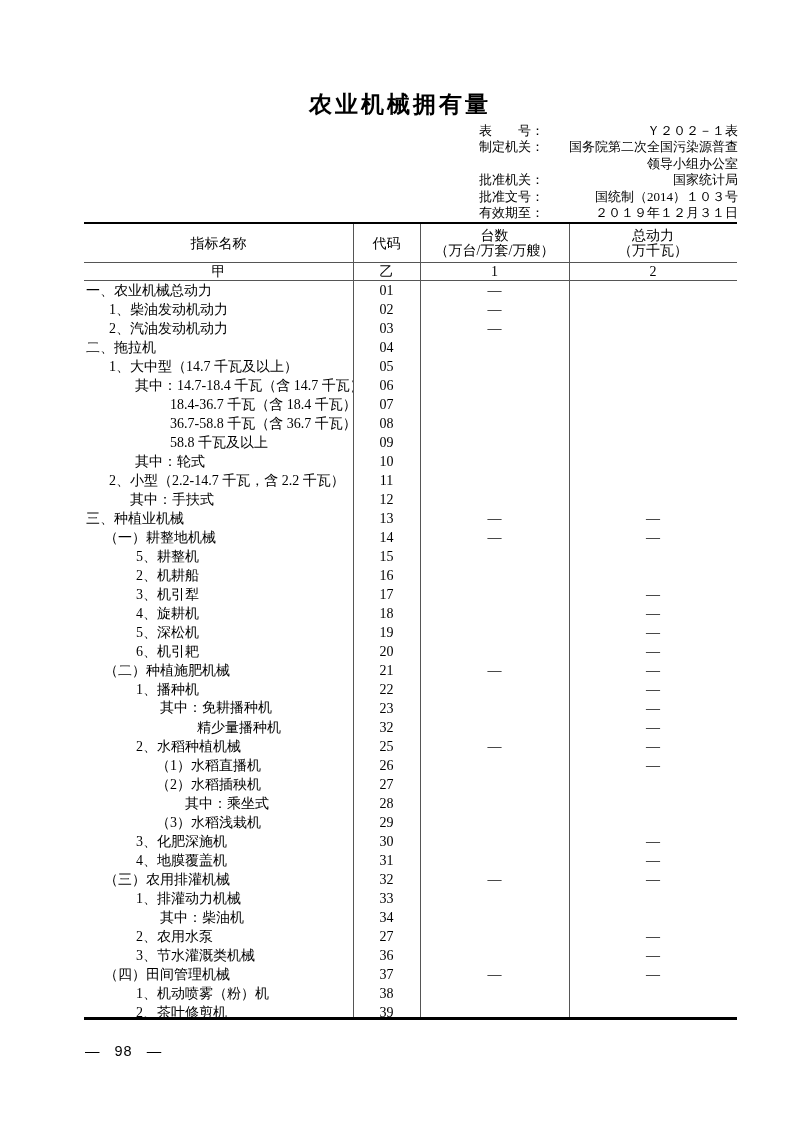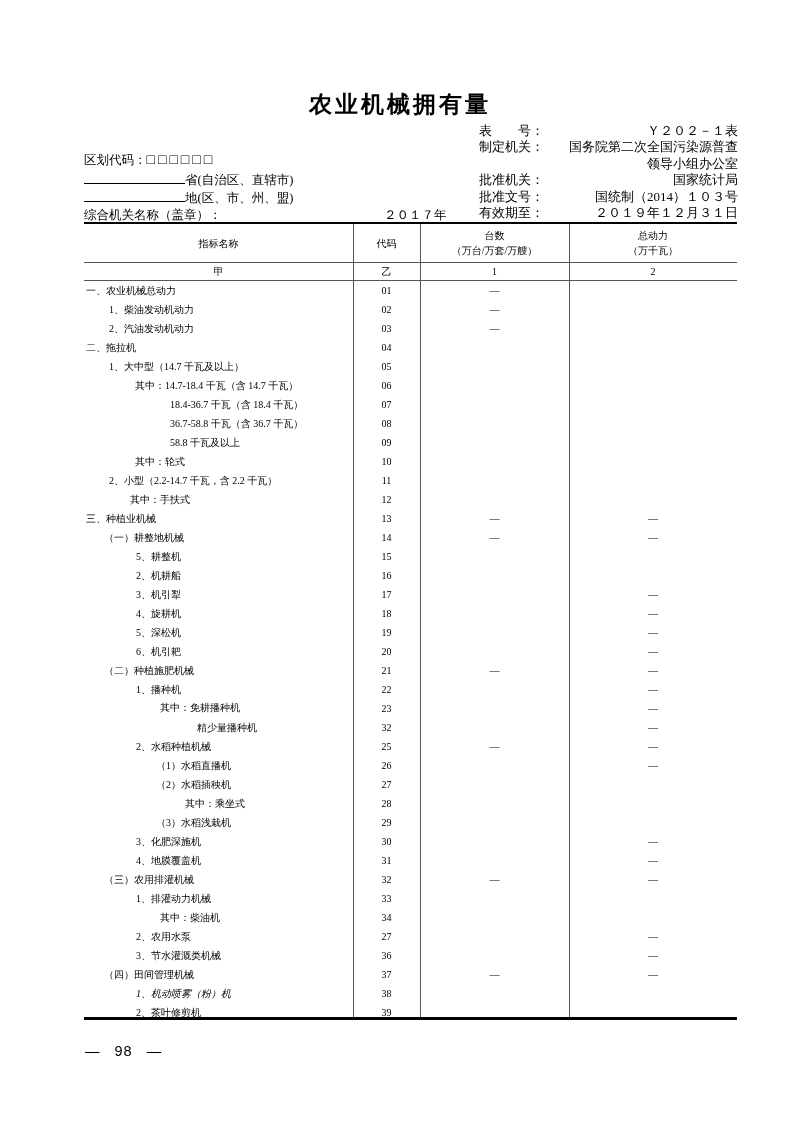--- a/index.html
+++ b/index.html
@@ -36,21 +36,21 @@
   .blank-line {
     display:inline-block; width:101px; height:12px;
     border-bottom:1px solid #000; vertical-align:baseline;
   }
   .year-span { position:absolute; left:300px; top:0; }
 
   
   .ftable {
     position:absolute; left:84px; top:222px; width:653px; height:798px;
     border-top:2px solid #000; border-bottom:3px solid #000;
-    font-size:10px;
+    font-size:14px;
   }
   .vline { position:absolute; top:0; bottom:0; width:1px; background:#555; }
   .vline.v1 { left:269px; } .vline.v2 { left:336px; } .vline.v3 { left:485px; }
 
   .thead { display:flex; height:39px; border-bottom:1px solid #555; }
   .thead .hc { display:flex; flex-direction:column; justify-content:center; align-items:center; line-height:15px; }
   .tsub { display:flex; height:18px; border-bottom:1px solid #555; align-items:center; }
   .tsub .hc { text-align:center; line-height:18px; }
 
   .c1 { width:269px; } .c2 { width:67px; } .c3 { width:149px; } .c4 { width:168px; }
@@ -94,35 +94,20 @@
     <div class="mrow">
       <span class="mlabel">批准文号：</span>
       <span class="mvalue">国统制（2014）１０３号</span>
     </div>
     <div class="mrow">
       <span class="mlabel">有效期至：</span>
       <span class="mvalue">２０１９年１２月３１日</span>
     </div>
   </div>
 
-  <div class="meta-left">
-    <div class="lrow row-code">
-      <span>区划代码：</span><span class="boxes">□□□□□□</span>
-    </div>
-    <div class="lrow row-prov">
-      <span class="blank-line"></span><span>省(自治区、直辖市)</span>
-    </div>
-    <div class="lrow row-pref">
-      <span class="blank-line"></span><span>地(区、市、州、盟)</span>
-    </div>
-    <div class="lrow row-org">
-      <span>综合机关名称（盖章）：</span>
-      <span class="year-span">２０１７年</span>
-    </div>
-  </div>
 
   <div class="ftable">
     <div class="vline v1"></div>
     <div class="vline v2"></div>
     <div class="vline v3"></div>
 
     <div class="thead">
       <div class="hc c1">
         <span>指标名称</span>
       </div>
@@ -363,21 +348,21 @@
           <div class="c3"></div>
           <div class="c4">—</div>
         </div>
         <div class="trow">
           <div class="c1" style="padding-left: 20px;">（四）田间管理机械</div>
           <div class="c2">37</div>
           <div class="c3">—</div>
           <div class="c4">—</div>
         </div>
         <div class="trow">
-          <div class="c1" style="padding-left: 52px; font-style: italic;">1、机动喷雾（粉）机</div>
+          <div class="c1" style="padding-left: 52px;">1、机动喷雾（粉）机</div>
           <div class="c2">38</div>
           <div class="c3"></div>
           <div class="c4"></div>
         </div>
         <div class="trow">
           <div class="c1" style="padding-left: 52px;">2、茶叶修剪机</div>
           <div class="c2">39</div>
           <div class="c3"></div>
           <div class="c4"></div>
         </div>

